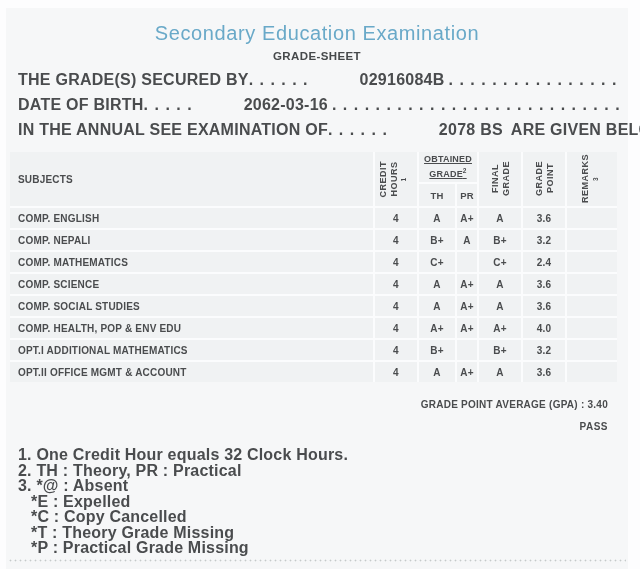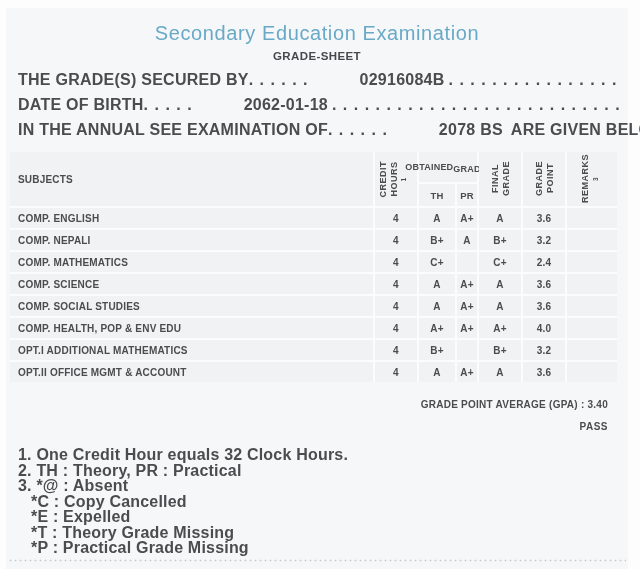--- a/index.html
+++ b/index.html
@@ -72,21 +72,21 @@
     align-items:center;
     font-size:10px;
     font-weight:700;
     letter-spacing:0.2px;
   }
   .cell.center { justify-content:center; }
   .cell.subject { padding-left:8px; }
   .hdr-subjects { grid-column:1; grid-row:1 / span 2; padding-left:8px; font-size:10px; }
   .hdr-tall { display:flex; align-items:center; justify-content:center; }
   .r1c2 { grid-column:2; grid-row:1 / span 2; }
-  .r1c34 { grid-column:3 / span 2; grid-row:1; flex-direction:row; justify-content:center; line-height:11px; font-size:9px; text-align:center; }
+  .r1c34 { grid-column:3 / span 2; grid-row:1; flex-direction:column; justify-content:center; line-height:11px; font-size:9px; text-align:center;text-decoration:underline; }
   .r2c3 { grid-column:3; grid-row:2; }
   .r2c4 { grid-column:4; grid-row:2; }
   .r1c5 { grid-column:5; grid-row:1 / span 2; }
   .r1c6 { grid-column:6; grid-row:1 / span 2; }
   .r1c7 { grid-column:7; grid-row:1 / span 2; }
   .vrot {
     writing-mode:vertical-rl;
     transform:rotate(180deg);
     font-size:9px;
     font-weight:700;
@@ -127,21 +127,21 @@
     <div class="info">
       <div class="info-line">
         <span class="lbl">THE GRADE(S) SECURED BY</span>
         <span class="dots">. . . . . .</span>
         <span class="val">02916084B</span>
         <span class="dots fill">. . . . . . . . . . . . . . . . . . . . . . . . . . . . . . . . . . . . . . . . . . . . . . . . . . . . . . . . . . . . . . . . . . . . . . . . . . . .</span>
       </div>
       <div class="info-line">
         <span class="lbl">DATE OF BIRTH</span>
         <span class="dots">. . . . .</span>
-        <span class="val">2062-01-18</span>
+        <span class="val">2062-03-16</span>
         <span class="dots fill">. . . . . . . . . . . . . . . . . . . . . . . . . . . . . . . . . . . . . . . . . . . . . . . . . . . . . . . . . . . . . . . . . . . . . . . . . . . .</span>
       </div>
       <div class="info-line short">
         <span class="lbl">IN THE ANNUAL SEE EXAMINATION OF</span>
         <span class="dots">. . . . . .</span>
         <span class="val">2078 BS</span>
         <span class="dots fill">. . . . . . . . . . . . . . . . . . . . . . . . . . . . . . . . . . . . . . . . . . . . . . . . . . . . . . . . . . . . . . . . . . . . . . . . . . . .</span>
         <span class="suffix">ARE GIVEN BELOW</span>
         <span class="dots">. . .</span>
       </div>
@@ -254,21 +254,21 @@
         <span>GRADE POINT AVERAGE (GPA) :</span>
         <span>3.40</span>
       </div>
       <div class="result">PASS</div>
     </div>
 
     <div class="footnotes">
       <div class="fn-item">1. One Credit Hour equals 32 Clock Hours.</div>
       <div class="fn-item">2. TH : Theory, PR : Practical</div>
       <div class="fn-item">3. *@ : Absent</div>
+      <div class="fn-sub">*E : Expelled</div>
       <div class="fn-sub">*C : Copy Cancelled</div>
-      <div class="fn-sub">*E : Expelled</div>
       <div class="fn-sub">*T : Theory Grade Missing</div>
       <div class="fn-sub">*P : Practical Grade Missing</div>
     </div>
 
     <div class="bottom-dots"></div>
   </div>
 </div>
 
 </body></html>

